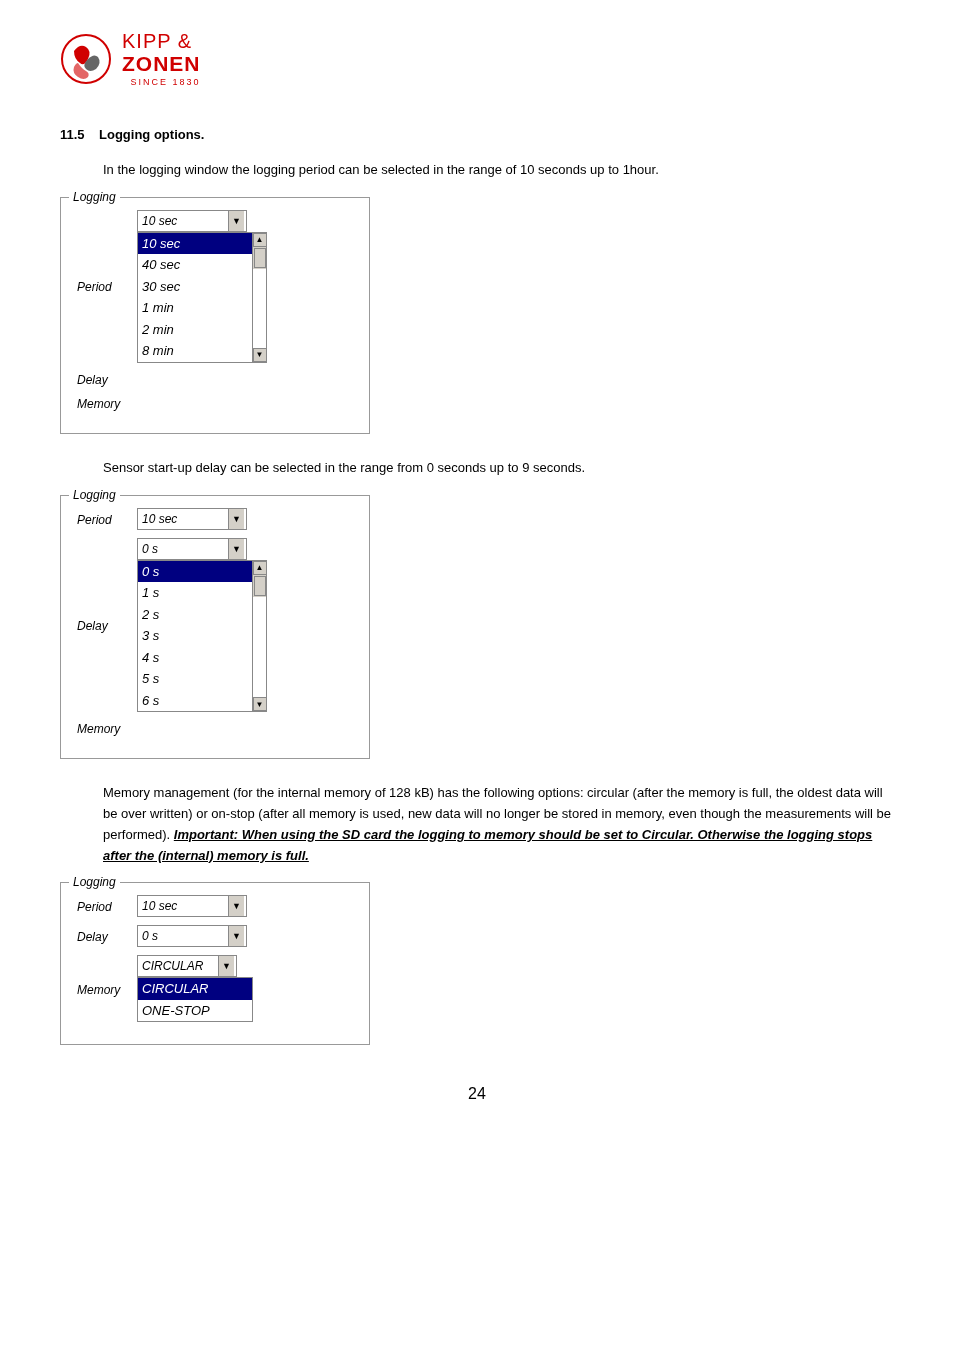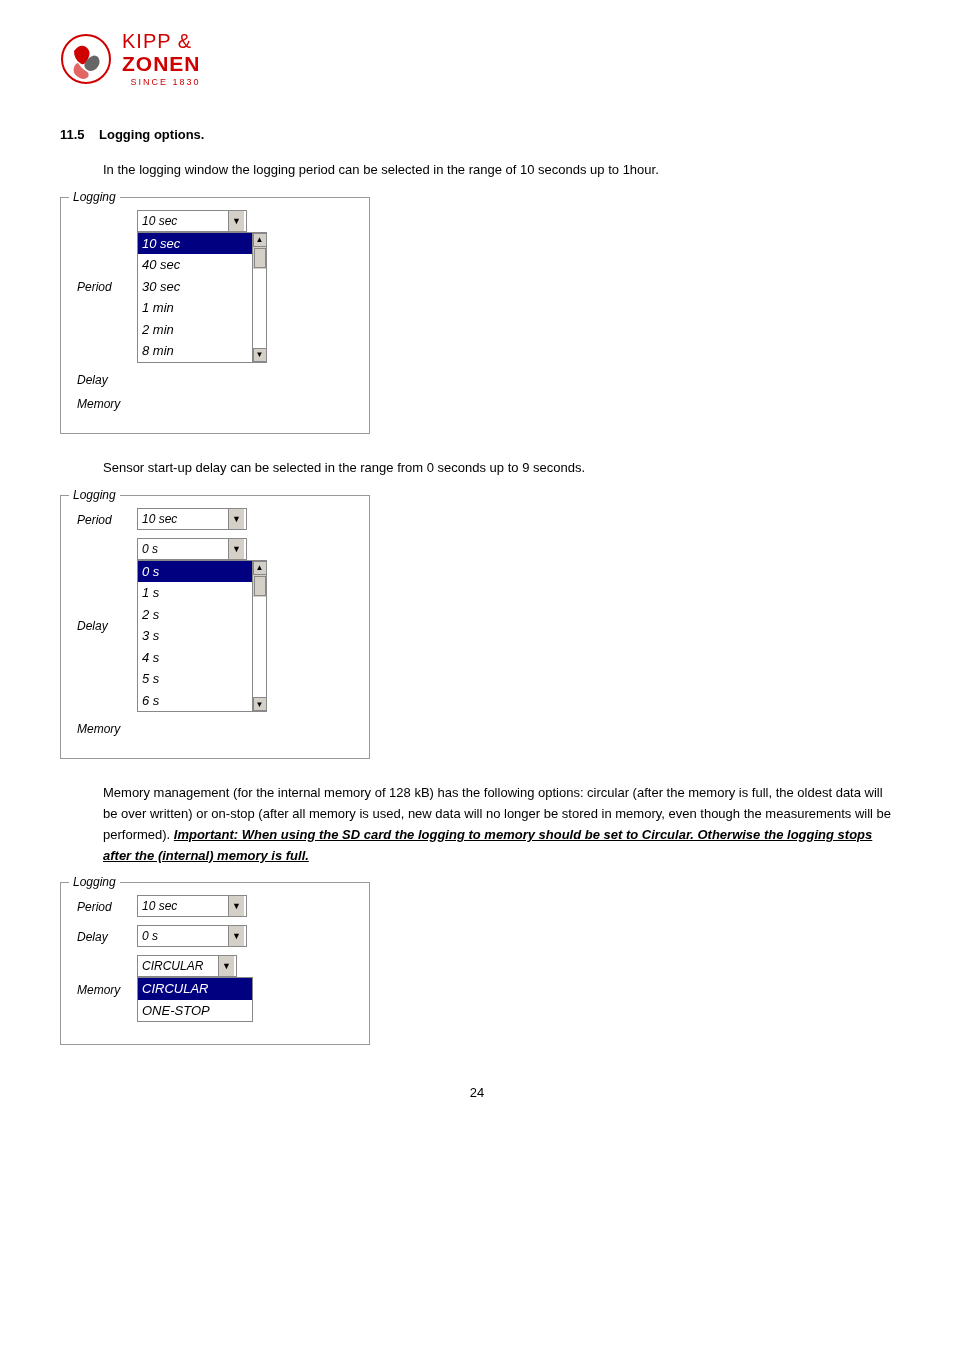--- a/index.html
+++ b/index.html
@@ -200,21 +200,21 @@
     .scrollbar-track {
       flex: 1;
       background: #fff;
       width: 100%;
     }
 
     
     .page-number {
       text-align: center;
       margin-top: 40px;
-      font-size: 13px;
+      font-size: 16px;
     }
   </style>
 </head>
 <body>
 
 <div class="logo-area">
   <svg class="logo-emblem" viewBox="0 0 52 52" xmlns="http://www.w3.org/2000/svg">
 
     <circle cx="26" cy="26" r="24" fill="none" stroke="#d00000" stroke-width="2"></circle>
     <path d="M14 18 Q20 10 26 14 Q32 18 28 26 Q24 34 20 30 Q14 26 14 18Z" fill="#d00000"></path>

